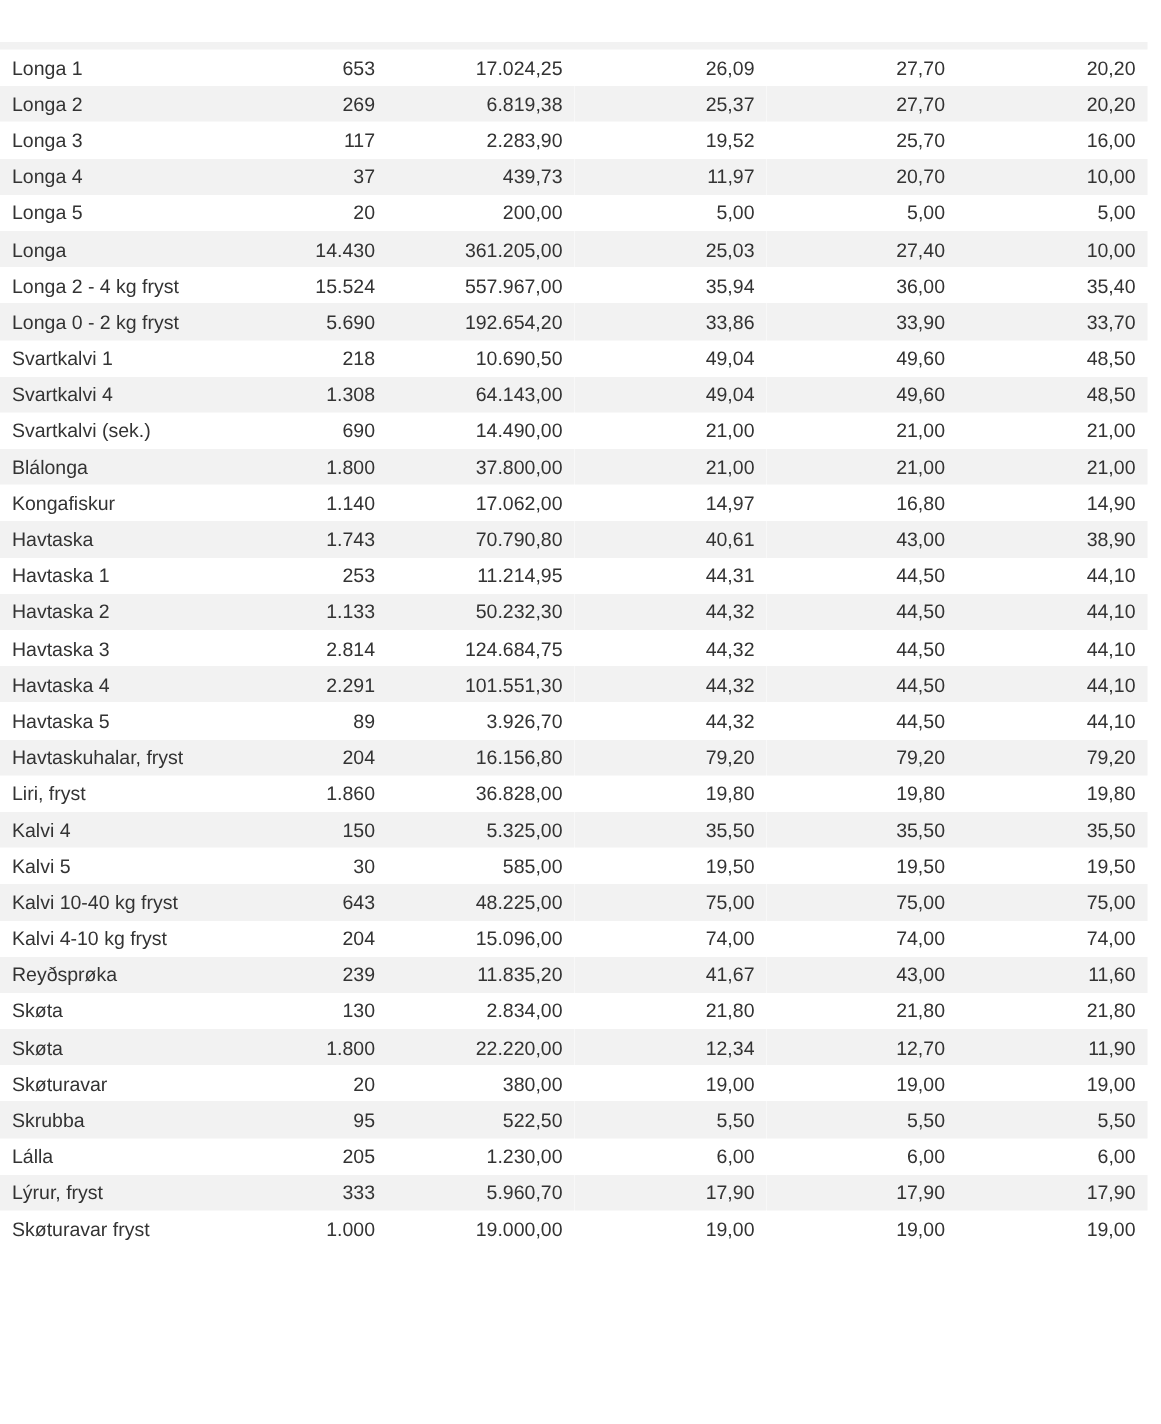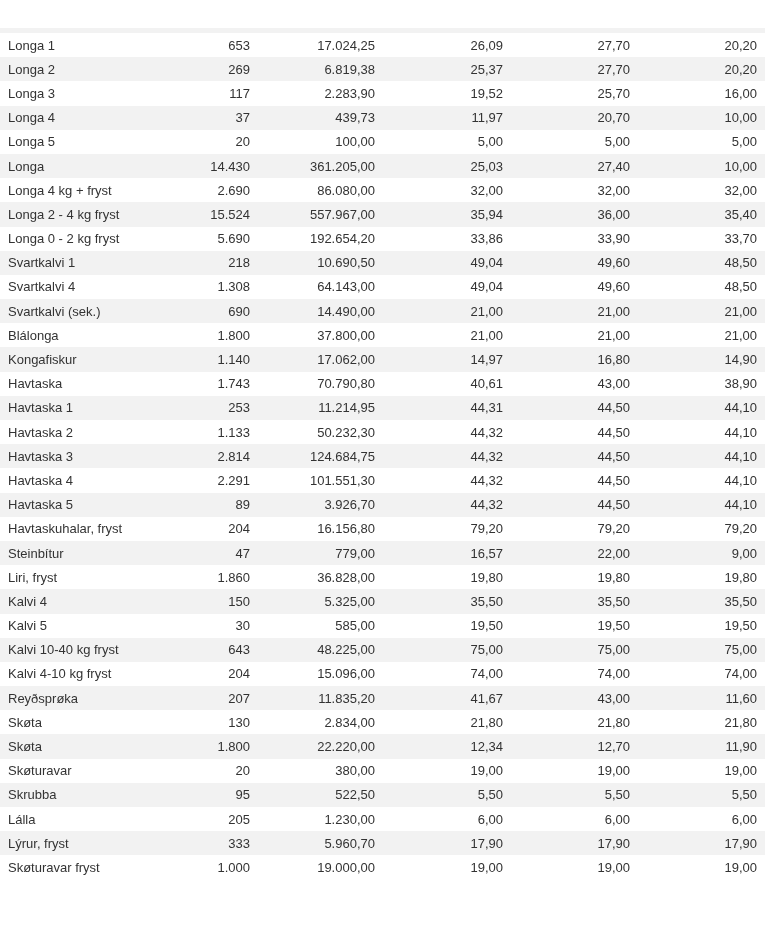--- a/index.html
+++ b/index.html
@@ -99,42 +99,34 @@
           <td class="c-name">Longa 4</td>
           <td class="c-num">37</td>
           <td class="c-num">439,73</td>
           <td class="c-num">11,97</td>
           <td class="c-num">20,70</td>
           <td class="c-num">10,00</td>
         </tr>
         <tr>
           <td class="c-name">Longa 5</td>
           <td class="c-num">20</td>
-          <td class="c-num">100,00</td>
+          <td class="c-num">200,00</td>
           <td class="c-num">5,00</td>
           <td class="c-num">5,00</td>
           <td class="c-num">5,00</td>
         </tr>
         <tr>
           <td class="c-name">Longa</td>
           <td class="c-num">14.430</td>
           <td class="c-num">361.205,00</td>
           <td class="c-num">25,03</td>
           <td class="c-num">27,40</td>
           <td class="c-num">10,00</td>
         </tr>
         <tr>
-          <td class="c-name">Longa 4 kg + fryst</td>
-          <td class="c-num">2.690</td>
-          <td class="c-num">86.080,00</td>
-          <td class="c-num">32,00</td>
-          <td class="c-num">32,00</td>
-          <td class="c-num">32,00</td>
-        </tr>
-        <tr>
           <td class="c-name">Longa 2 - 4 kg fryst</td>
           <td class="c-num">15.524</td>
           <td class="c-num">557.967,00</td>
           <td class="c-num">35,94</td>
           <td class="c-num">36,00</td>
           <td class="c-num">35,40</td>
         </tr>
         <tr>
           <td class="c-name">Longa 0 - 2 kg fryst</td>
           <td class="c-num">5.690</td>
@@ -233,28 +225,20 @@
         </tr>
         <tr>
           <td class="c-name">Havtaskuhalar, fryst</td>
           <td class="c-num">204</td>
           <td class="c-num">16.156,80</td>
           <td class="c-num">79,20</td>
           <td class="c-num">79,20</td>
           <td class="c-num">79,20</td>
         </tr>
         <tr>
-          <td class="c-name">Steinbítur</td>
-          <td class="c-num">47</td>
-          <td class="c-num">779,00</td>
-          <td class="c-num">16,57</td>
-          <td class="c-num">22,00</td>
-          <td class="c-num">9,00</td>
-        </tr>
-        <tr>
           <td class="c-name">Liri, fryst</td>
           <td class="c-num">1.860</td>
           <td class="c-num">36.828,00</td>
           <td class="c-num">19,80</td>
           <td class="c-num">19,80</td>
           <td class="c-num">19,80</td>
         </tr>
         <tr>
           <td class="c-name">Kalvi 4</td>
           <td class="c-num">150</td>
@@ -282,21 +266,21 @@
         <tr>
           <td class="c-name">Kalvi 4-10 kg fryst</td>
           <td class="c-num">204</td>
           <td class="c-num">15.096,00</td>
           <td class="c-num">74,00</td>
           <td class="c-num">74,00</td>
           <td class="c-num">74,00</td>
         </tr>
         <tr>
           <td class="c-name">Reyðsprøka</td>
-          <td class="c-num">207</td>
+          <td class="c-num">239</td>
           <td class="c-num">11.835,20</td>
           <td class="c-num">41,67</td>
           <td class="c-num">43,00</td>
           <td class="c-num">11,60</td>
         </tr>
         <tr>
           <td class="c-name">Skøta</td>
           <td class="c-num">130</td>
           <td class="c-num">2.834,00</td>
           <td class="c-num">21,80</td>

